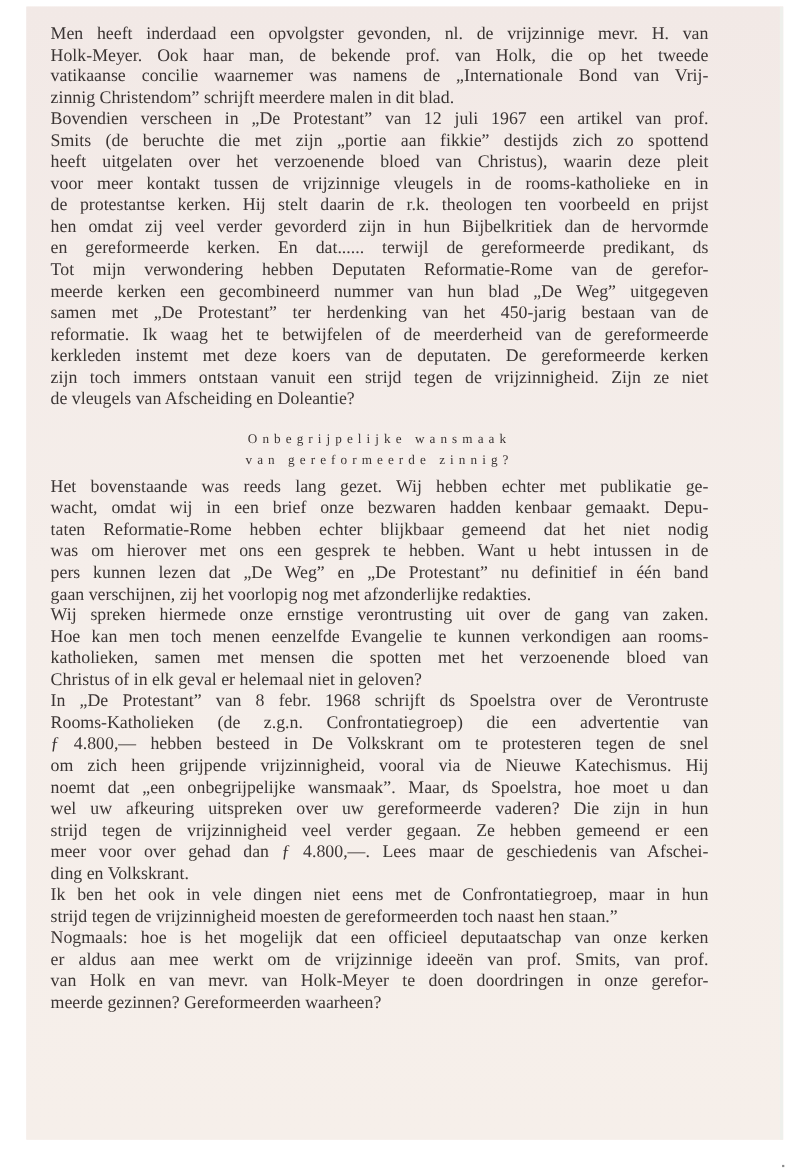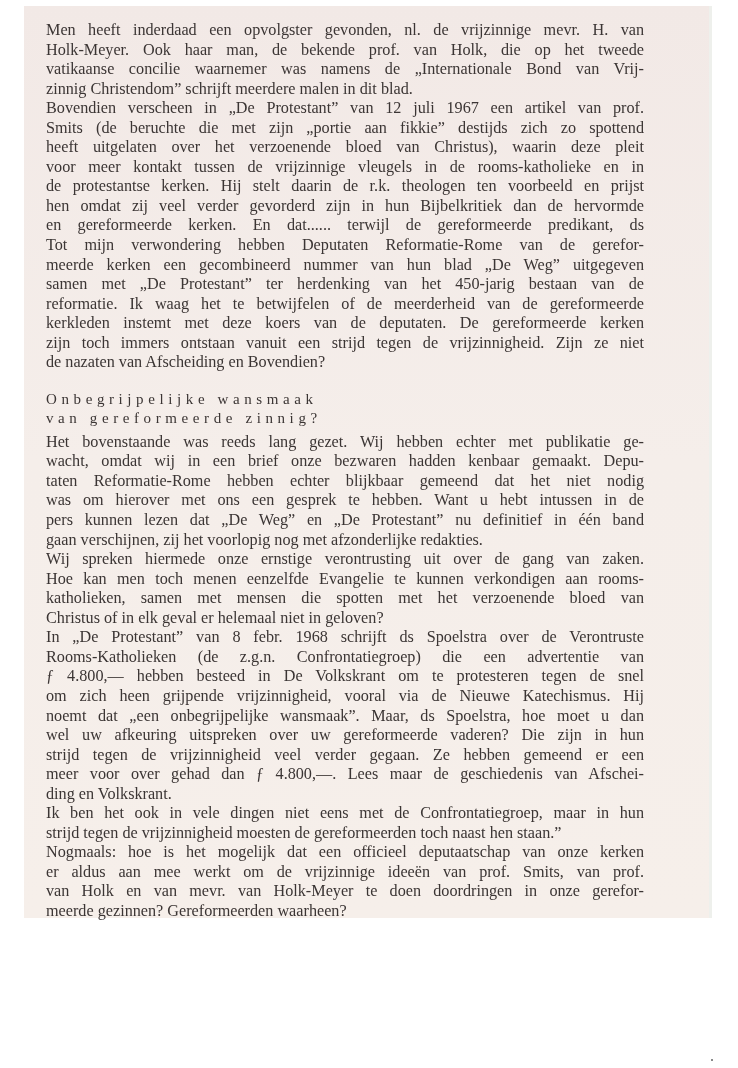--- a/index.html
+++ b/index.html
@@ -11,21 +11,21 @@
       width: 738px;
       height: 1068px;
       position: relative;
       overflow: hidden;
     }
     .page {
       position: absolute;
       left: 24px;
       top: 6px;
       width: 688px;
-      height: 912px;
+      height: 1030px;
       background: #f4ece9;
       background-image: linear-gradient(180deg, #f2e9e6 0%, #f5eeea 50%, #f6efea 100%);
       box-shadow: inset -3px 0 0 #eef0ec;
     }
     .text-block {
       position: absolute;
       left: 22px;
       top: 15px;
       width: 598px;
       font-family: "Liberation Serif", "DejaVu Serif", serif;
@@ -38,23 +38,23 @@
       white-space: nowrap;
       text-align: justify;
       text-align-last: justify;
       height: 19.55px;
     }
     .line.last {
       text-align-last: left;
     }
     .heading {
       display: block;
-      text-align: left;
+      text-align: center;
       letter-spacing: 4.6px;
-      font-size: 15px;
+      font-size: 12px;
       line-height: 19.5px;
       white-space: nowrap;
     }
     .gap-before-heading { height: 17px; }
     .gap-after-heading { height: 4px; }
     .page-number {
       position: absolute;
       left: 600px;
       top: 1042px;
       width: 40px;
@@ -95,21 +95,21 @@
       <span class="line">en gereformeerde kerken. En dat...... terwijl de gereformeerde predikant, ds</span>
     </div>
 
     <div>
       <span class="line">Tot mijn verwondering hebben Deputaten Reformatie-Rome van de gerefor-</span>
       <span class="line">meerde kerken een gecombineerd nummer van hun blad „De Weg” uitgegeven</span>
       <span class="line">samen met „De Protestant” ter herdenking van het 450-jarig bestaan van de</span>
       <span class="line">reformatie. Ik waag het te betwijfelen of de meerderheid van de gereformeerde</span>
       <span class="line">kerkleden instemt met deze koers van de deputaten. De gereformeerde kerken</span>
       <span class="line">zijn toch immers ontstaan vanuit een strijd tegen de vrijzinnigheid. Zijn ze niet</span>
-      <span class="line last">de nazaten van Afscheiding en Bovendien?</span>
+      <span class="line last">de vleugels van Afscheiding en Doleantie?</span>
     </div>
 
     <div class="gap-before-heading"></div>
     <div>
       <span class="heading">Onbegrijpelijke wansmaak</span>
       <span class="heading">van gereformeerde zinnig?</span>
     </div>
     <div class="gap-after-heading"></div>
 
     <div>

